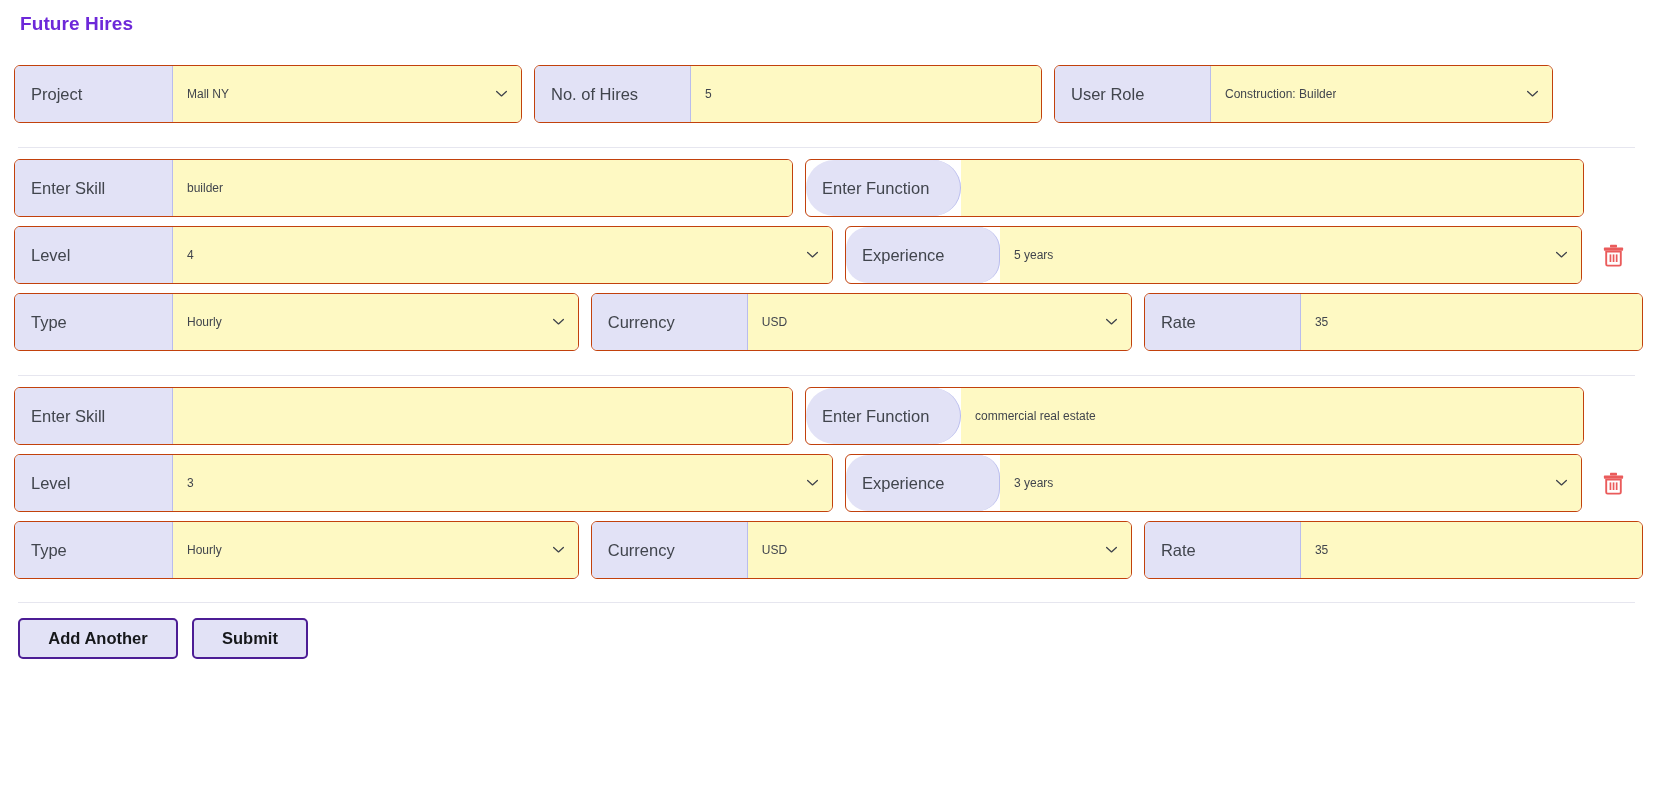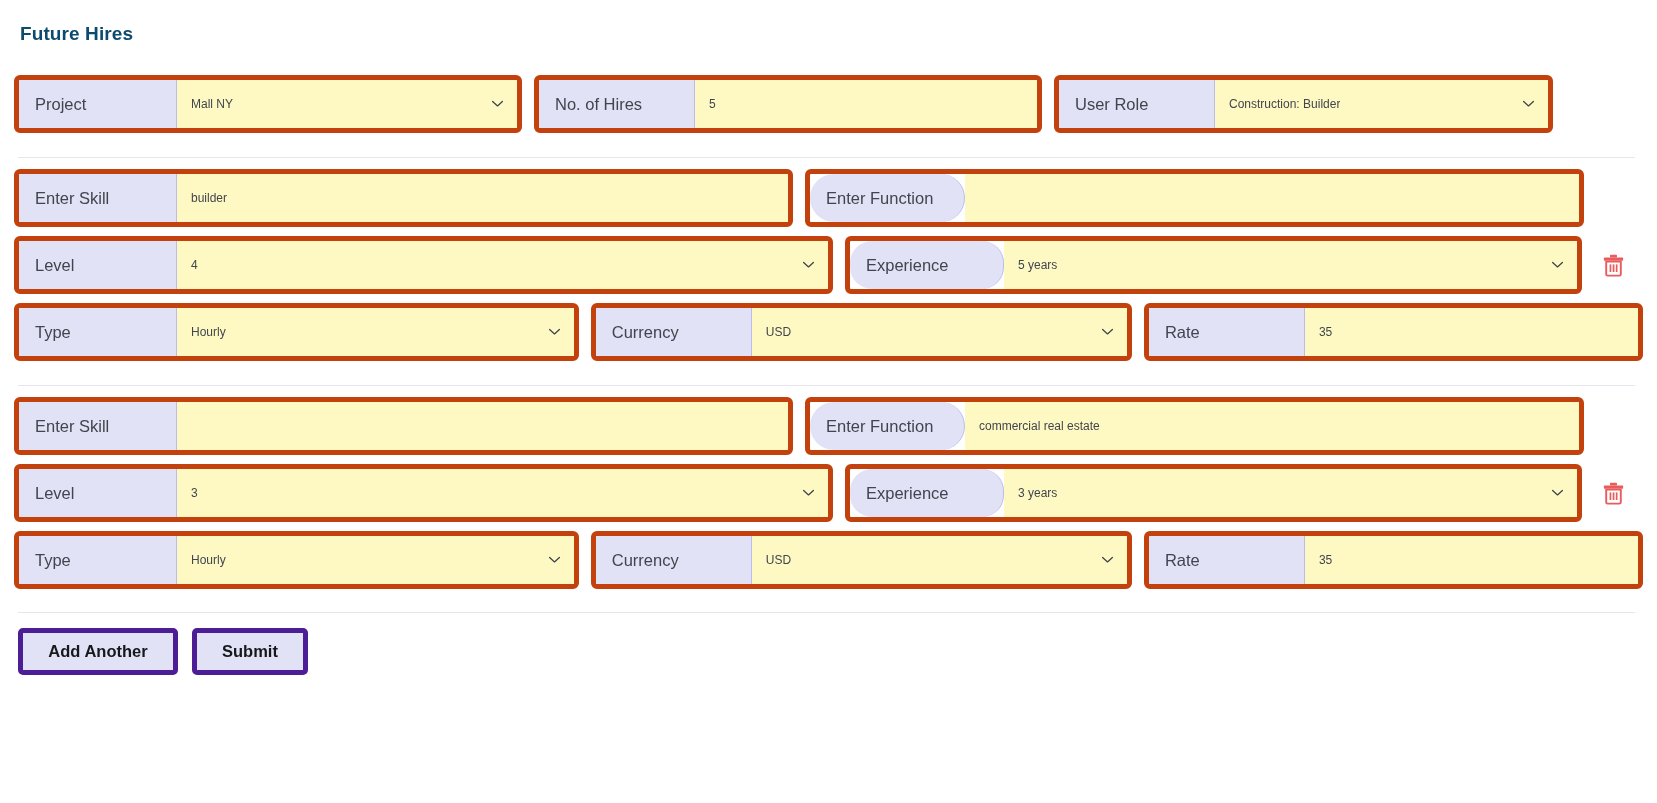--- a/index.html
+++ b/index.html
@@ -20,40 +20,40 @@
     position: relative;
     width: 1657px;
     height: 803px;
     box-sizing: border-box;
     padding: 0 14px;
   }
 
   .page-title {
     font-size: 19px;
     font-weight: bold;
-    color: #0c4a6e;
+    color: #6d28d9;
     margin: 0;
-    padding: 20px 0 0 6px;
+    padding: 10px 0 0 6px;
     line-height: 28px;
     letter-spacing: 0.1px;
   }
 
   
   .row {
     display: flex;
     align-items: stretch;
     gap: 12px;
     margin-top: 11px;
   }
   .row.tight { margin-top: 9px; }
 
   .group {
     display: flex;
     align-items: stretch;
-    border: 5px solid #c2410c;
+    border: 1px solid #c2410c;
     border-radius: 6px;
     background: #ffffff;
     box-sizing: border-box;
     overflow: hidden;
     min-height: 58px;
   }
 
   .addon {
     background: #e2e2f6;
     border-right: 1px solid #b9bced;
@@ -146,21 +146,21 @@
   .divider.bottom { margin-top: 23px; }
 
   .btn-row {
     display: flex;
     gap: 14px;
     margin-top: 15px;
     padding-left: 4px;
   }
   .btn {
     background: #e2e2f6;
-    border: 5px solid #4c1d95;
+    border: 2px solid #4c1d95;
     border-radius: 5px;
     font-family: "Liberation Sans", sans-serif;
     font-size: 16.5px;
     font-weight: bold;
     color: #16181b;
     padding: 9px 22px;
     cursor: pointer;
     line-height: 19px;
   }
   .btn-add { min-width: 160px; }

